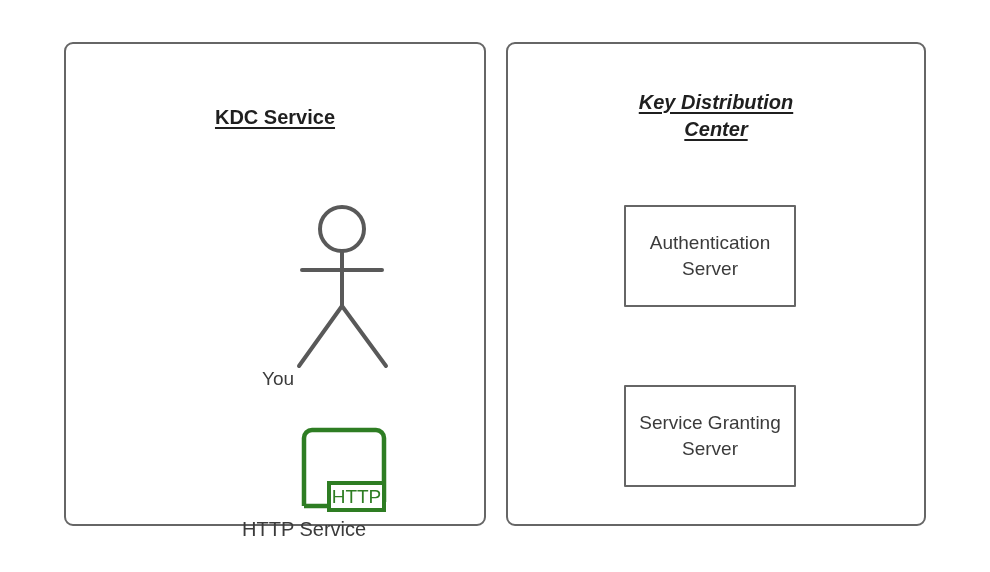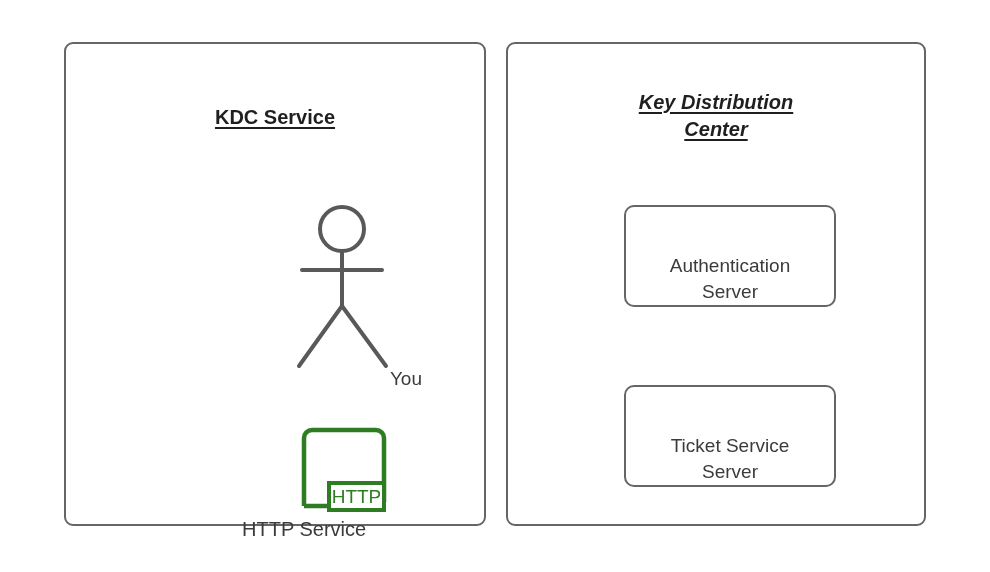--- a/index.html
+++ b/index.html
@@ -68,21 +68,21 @@
     width: 160px;
     height: 175px;
   }
   .actor svg { display: block; }
 
   .actor-label {
     position: absolute;
     left: 196px;
     top: 322px;
     width: 160px;
-    text-align: right;
+    text-align: left;
     font-size: 19px;
     line-height: 25px;
     color: #3b3b3b;
   }
 
   
   .http-icon {
     position: absolute;
     left: 230px;
     top: 380px;
@@ -99,27 +99,27 @@
     text-align: left;
     font-size: 20px;
     line-height: 26px;
     color: #3b3b3b;
   }
 
   
   .server-box {
     position: absolute;
     box-sizing: border-box;
-    width: 212px;
+    width: 172px;
     height: 102px;
     border: 2px solid #666666;
-    border-radius: 10px;
+    border-radius: 1px;
     background: #ffffff;
     display: flex;
-    align-items: flex-end;
+    align-items: center;
     justify-content: center;
   }
   #box-auth  { left: 624px; top: 205px; }
   #box-tgs   { left: 624px; top: 385px; }
 
   .server-text {
     text-align: center;
     font-size: 19px;
     line-height: 26px;
     color: #3b3b3b;
@@ -162,17 +162,17 @@
     <div class="panel-title">Key Distribution
 Center</div>
   </div>
 
   <div class="server-box" id="box-auth">
     <div class="server-text">Authentication
 Server</div>
   </div>
 
   <div class="server-box" id="box-tgs">
-    <div class="server-text">Ticket Service
+    <div class="server-text">Service Granting
 Server</div>
   </div>
 
 </div>
 
 </body></html>

